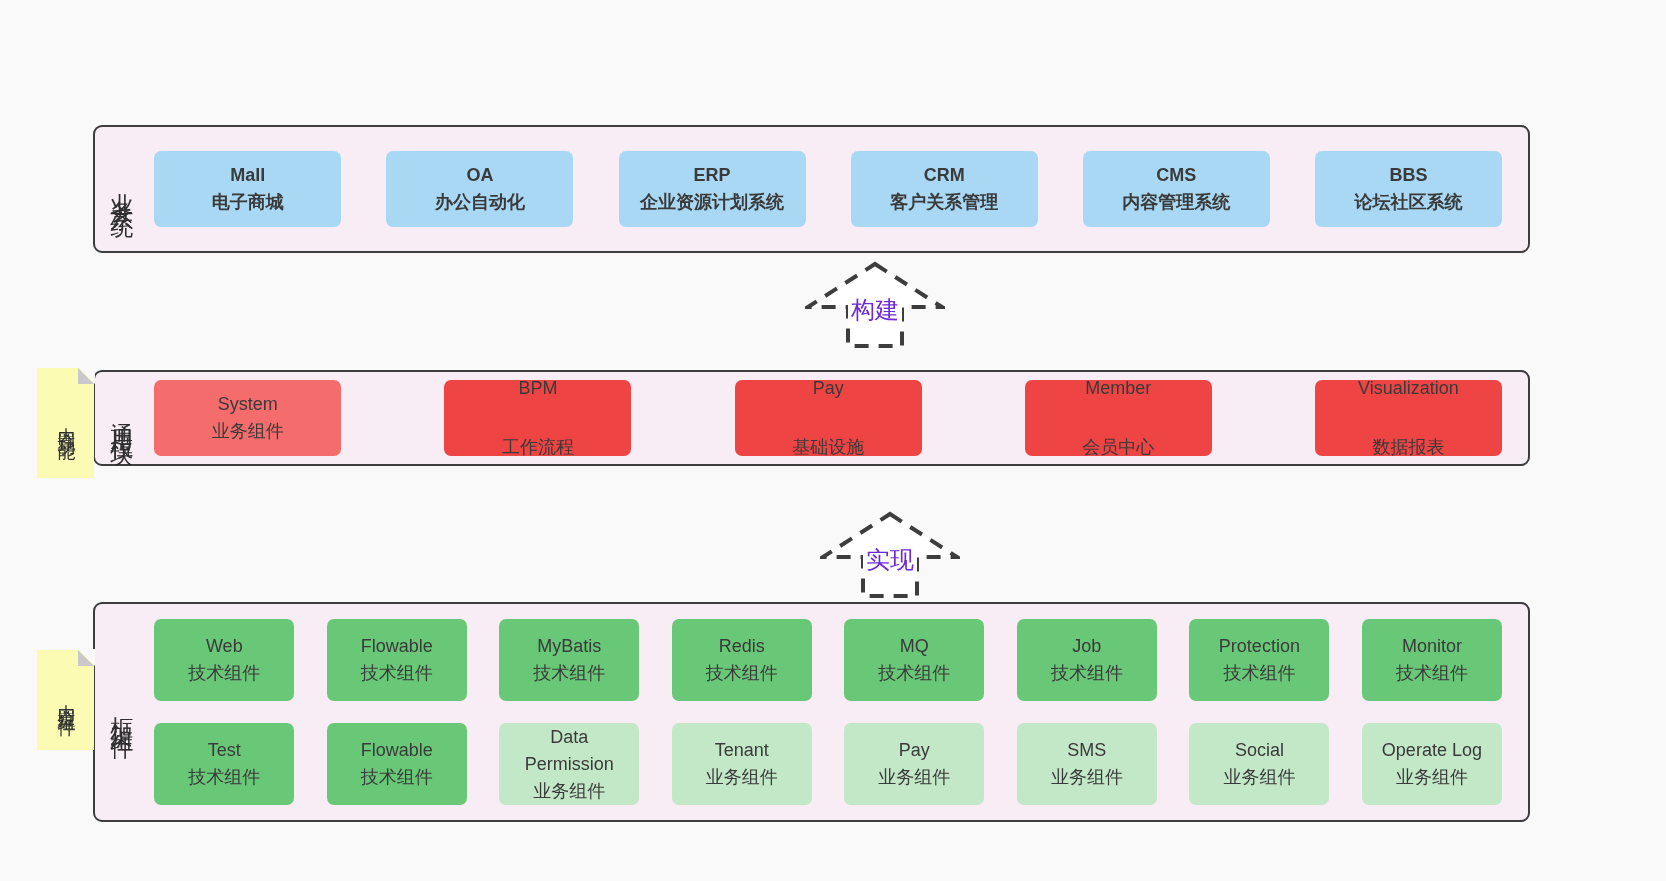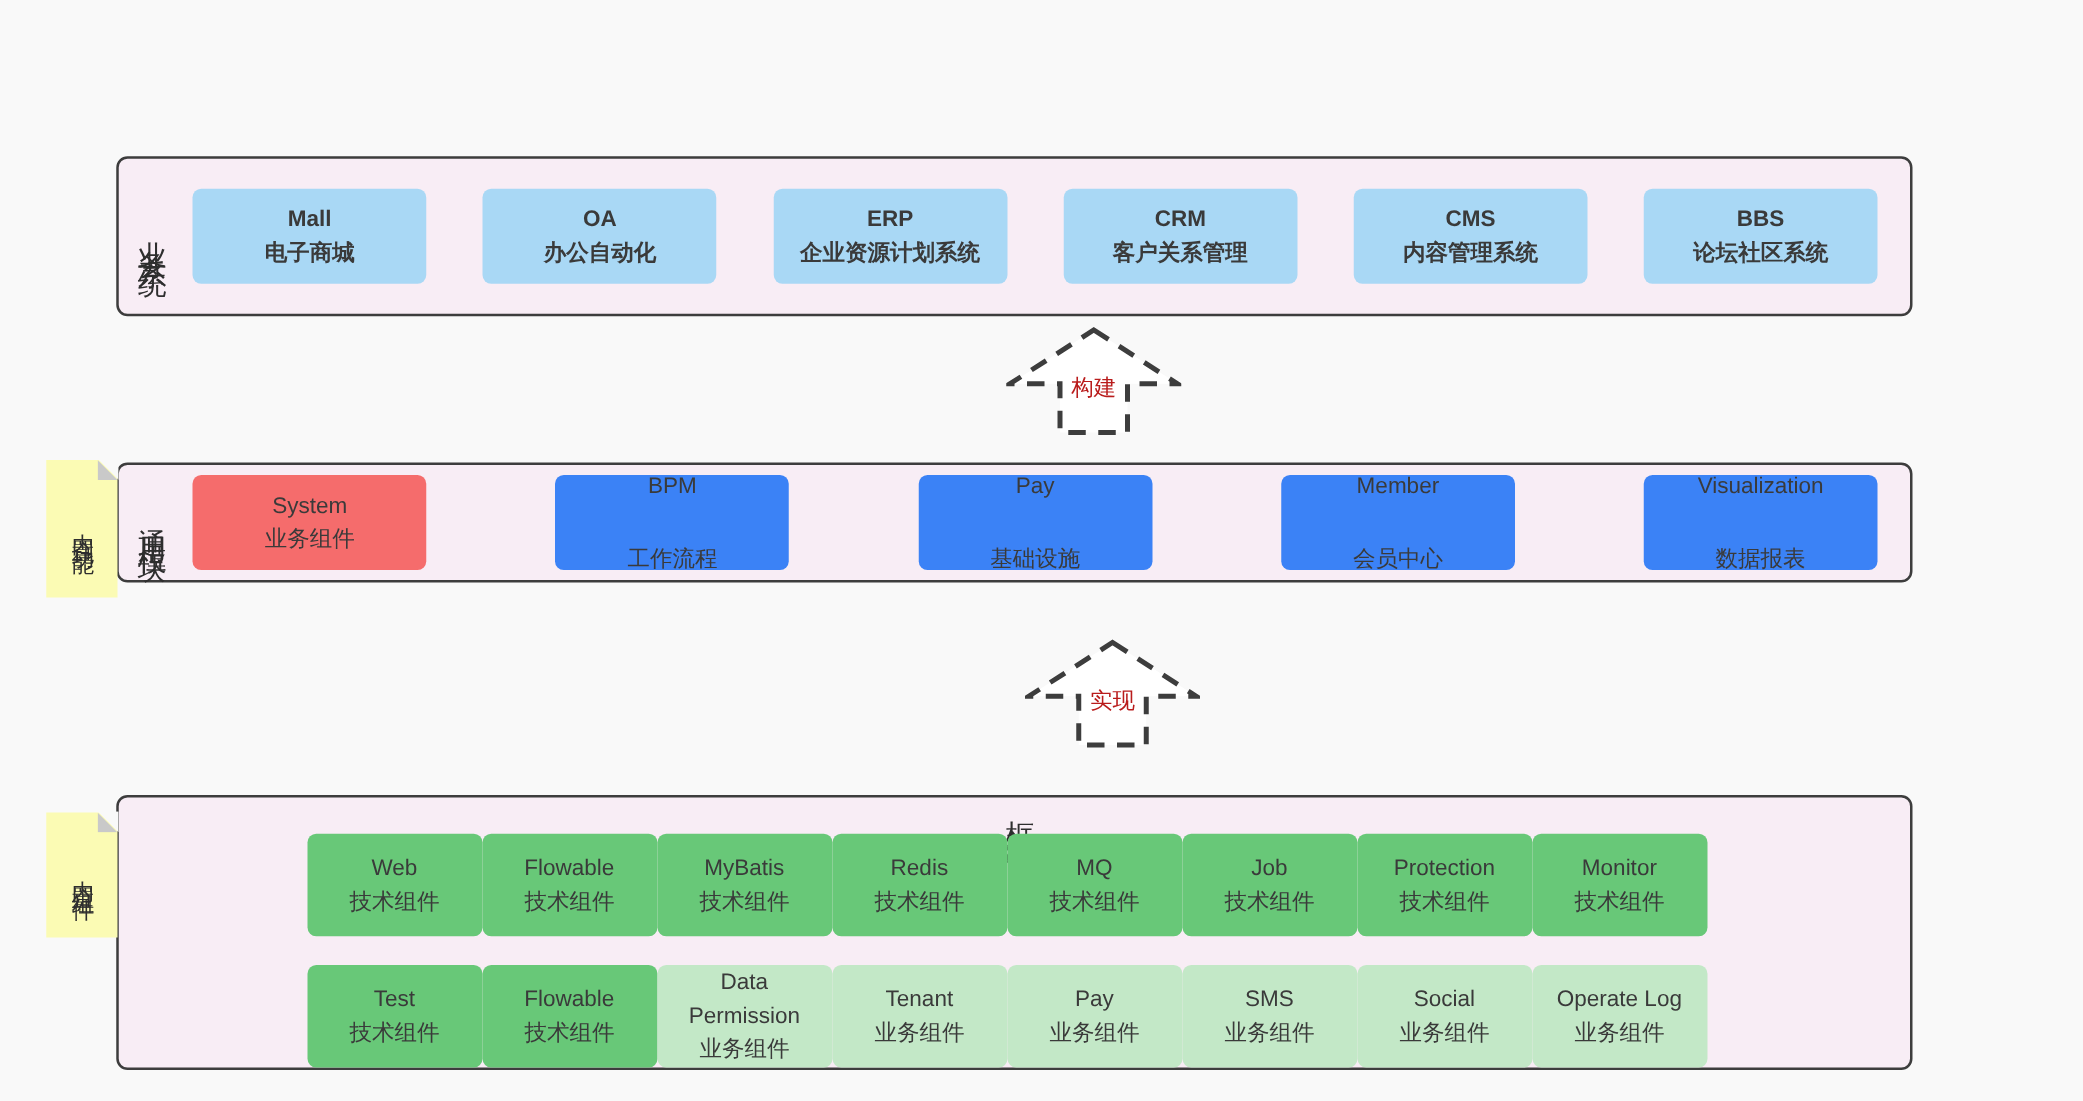--- a/index.html
+++ b/index.html
@@ -24,21 +24,21 @@
     width: 1437px;
     background: #f8edf5;
     border: 2px solid #3d3d3d;
     border-radius: 9px;
     box-sizing: border-box;
     display: flex;
     align-items: center;
   }
   .band1 { top: 125px; height: 128px; }
   .band2 { top: 370px; height: 96px; }
-  .band3 { top: 636px; height: 220px; flex-direction: column; }
+  .band3 { top: 602px; height: 220px; }
 
   .band-label {
     writing-mode: vertical-rl;
     text-orientation: upright;
     font-size: 23px;
     letter-spacing: 7px;
     color: #2e2e2e;
     margin: 0 6px 0 14px;
     flex: 0 0 auto;
     line-height: 1.1;
@@ -70,21 +70,21 @@
     text-align: center;
     line-height: 1.5;
     font-size: 18px;
     color: #3a3a3a;
     padding: 4px 6px;
   }
   .size-wide  { width: 187px; height: 76px; }
   .size-cell  { width: 140px; height: 82px; }
   .blue        { background: #a9d8f5; font-weight: bold; }
   .red         { background: #f56c6c; }
-  .pink        { background: #3b82f6; gap: 32px; }
+  .pink        { background: #ef4444; gap: 32px; }
   .green       { background: #68c878; }
   .light-green { background: #c3e8c7; }
   .dbox .t, .dbox .s { display: block; }
 
   
   .note {
     position: absolute;
     width: 57px;
     background: #fbfbb4;
     z-index: 5;
@@ -123,22 +123,22 @@
   }
   .arrow1 { left: 805px; top: 261px; }
   .arrow2 { left: 820px; top: 511px; }
   .up-arrow svg { display: block; }
   .arrow-label {
     position: absolute;
     left: 50%; top: 49px;
     transform: translate(-50%, -50%);
     background: #ffffff;
     padding: 1px 3px;
-    font-size: 18px;
-    color: #b91c1c;
+    font-size: 24px;
+    color: #6d28d9;
     white-space: nowrap;
   }
 </style>
 </head>
 <body>
 
 <div id="stage">
 
   <section class="band band1">
     <div class="band-label">业务系统</div>

